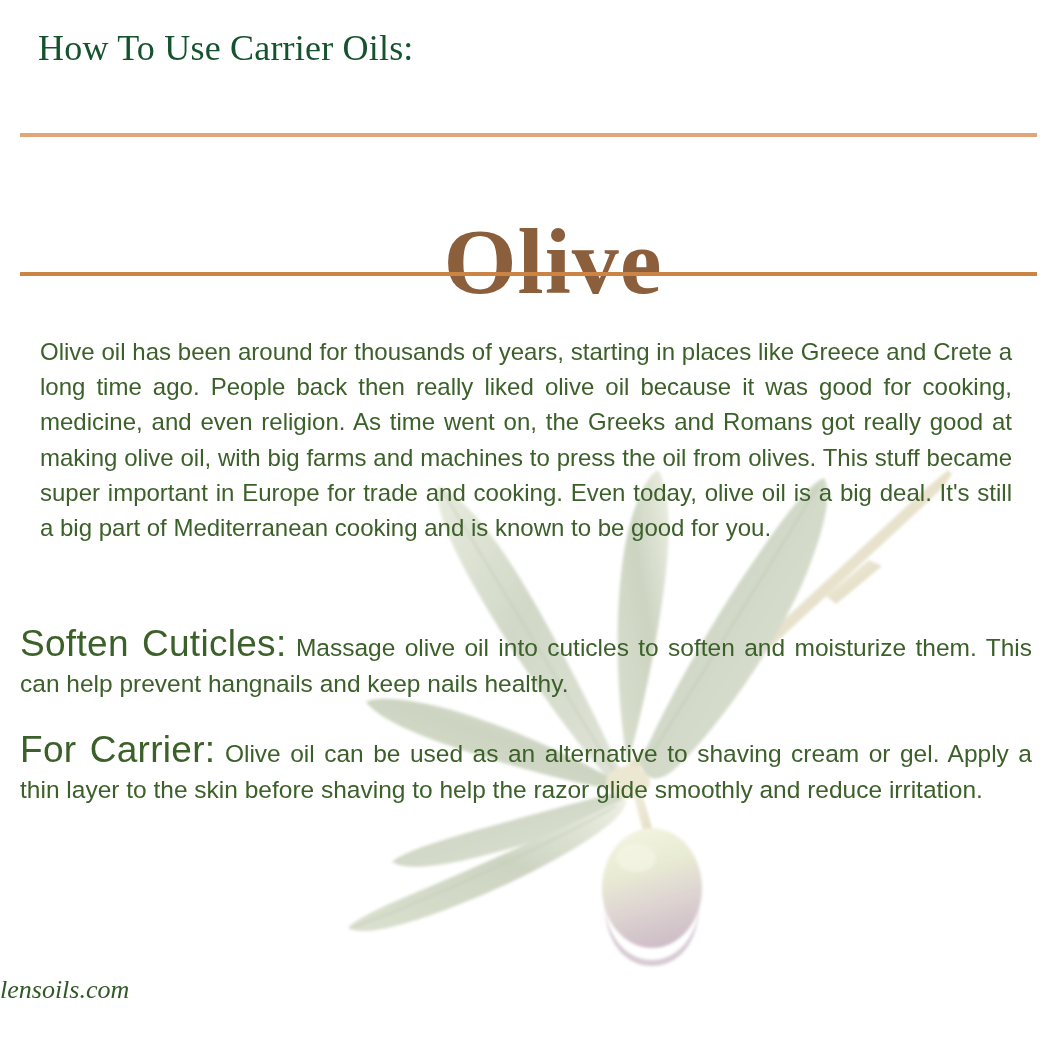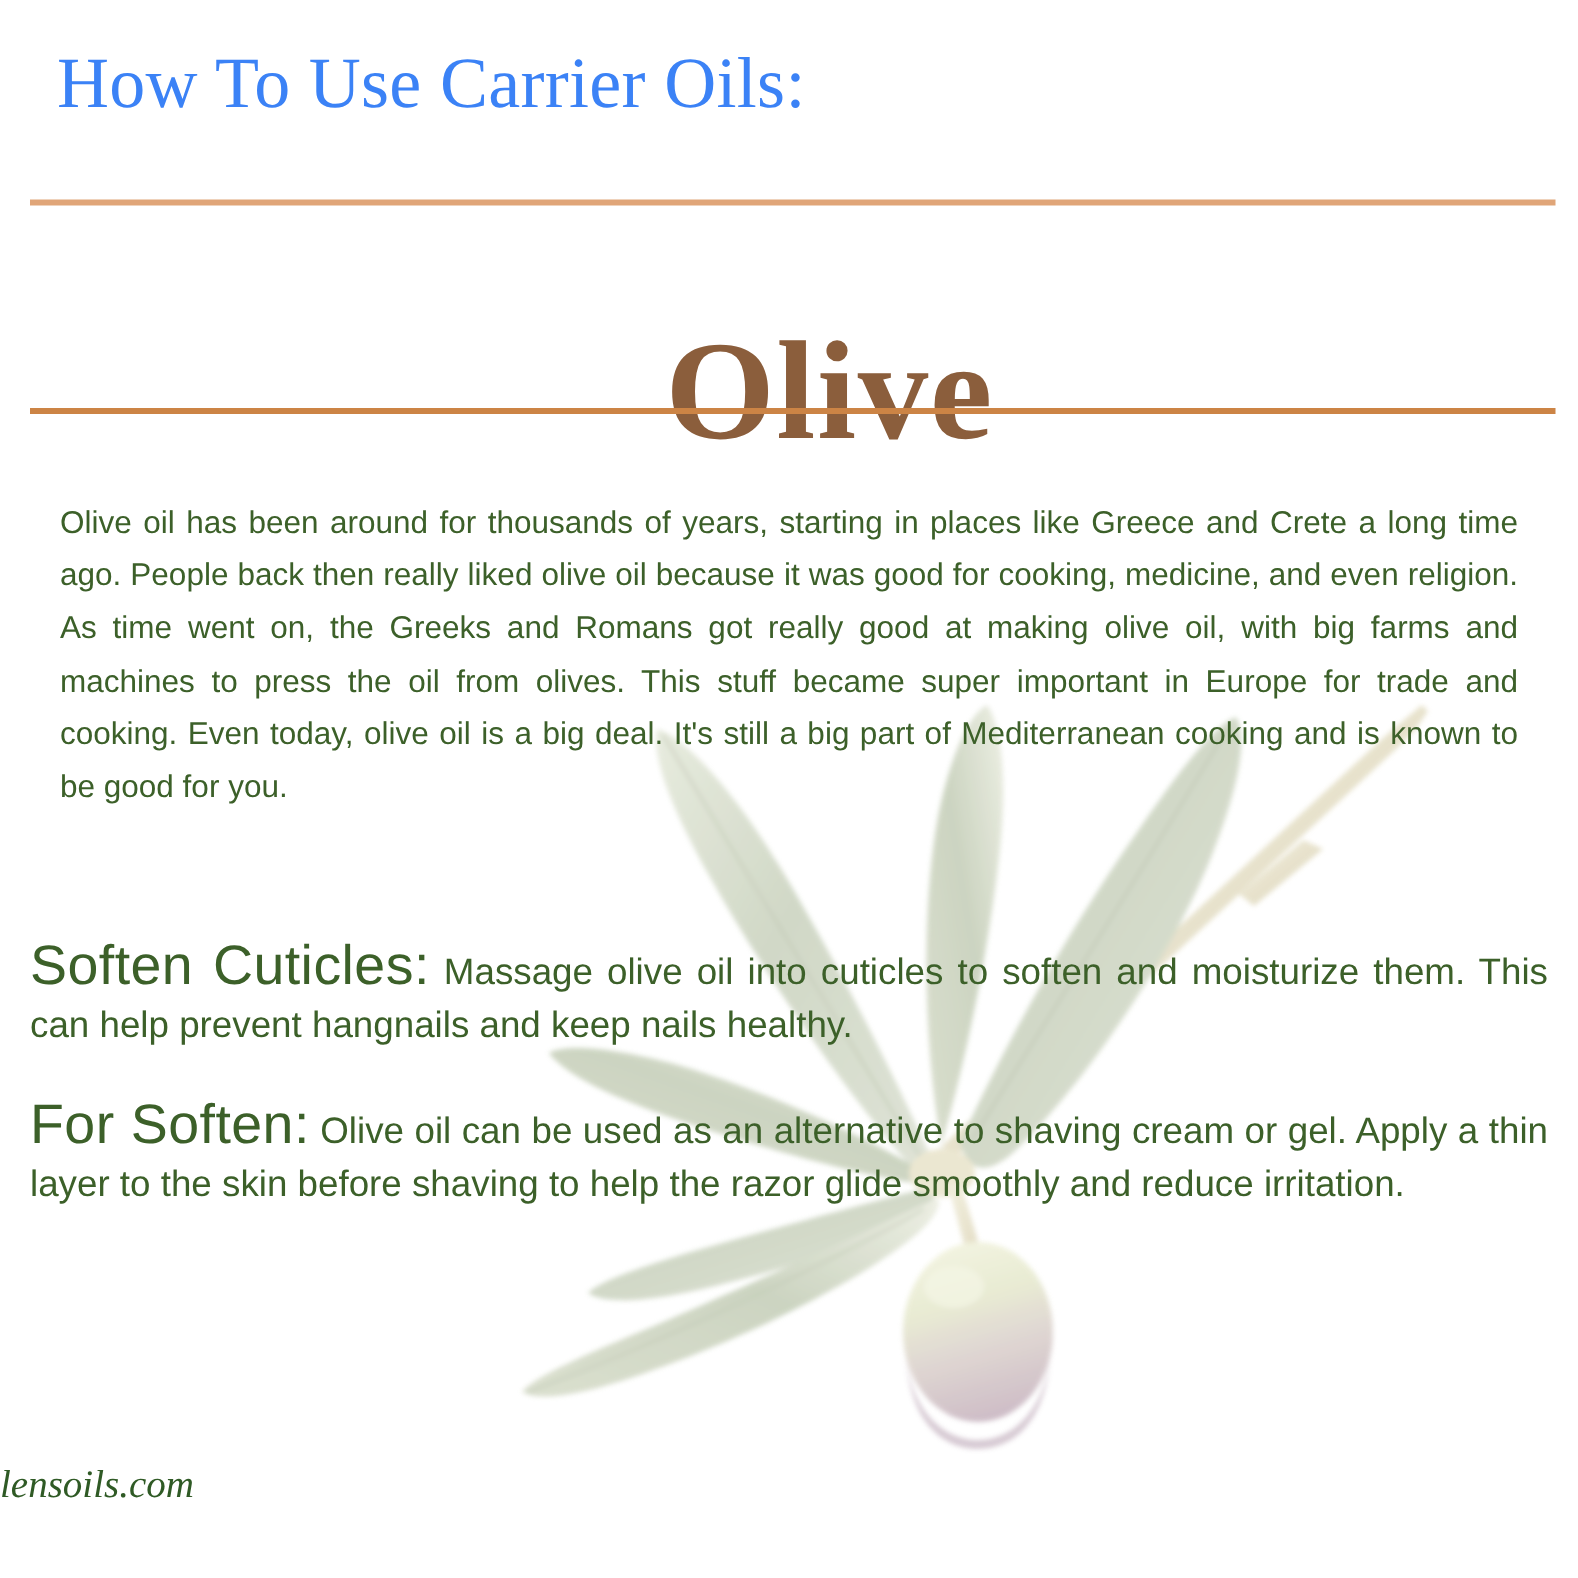--- a/index.html
+++ b/index.html
@@ -37,23 +37,23 @@
     z-index: 2;
     width: 1052px;
     height: 1052px;
   }
 
   .kicker {
     position: absolute;
     left: 38px;
     top: 28px;
     font-family: "Liberation Serif", serif;
-    font-size: 48px;
+    font-size: 36px;
     line-height: 1.15;
-    color: #3b82f6;
+    color: #14532d;
     letter-spacing: 0.2px;
     white-space: nowrap;
   }
 
   .rule {
     position: absolute;
     left: 20px;
     width: 1017px;
     height: 4px;
   }
@@ -72,21 +72,21 @@
     color: #8b5e3c;
     letter-spacing: 1px;
     padding-left: 27px;
   }
 
   .intro {
     position: absolute;
     left: 40px;
     top: 310px;
     width: 972px;
-    font-size: 21px;
+    font-size: 24px;
     line-height: 35.2px;
     color: #3c6029;
     text-align: justify;
     text-justify: inter-word;
   }
 
   .tips {
     position: absolute;
     left: 20px;
     top: 605px;
@@ -211,21 +211,21 @@
 
     <div class="tips">
 
       <p class="tip">
         <span class="tip-title">Soften Cuticles:</span>
         <span class="tip-body">Massage olive oil into cuticles to soften and moisturize them. This can help prevent hangnails and keep nails healthy.</span>
       </p>
 
 
       <p class="tip">
-        <span class="tip-title">For Soften:</span>
+        <span class="tip-title">For Carrier:</span>
         <span class="tip-body">Olive oil can be used as an alternative to shaving cream or gel. Apply a thin layer to the skin before shaving to help the razor glide smoothly and reduce irritation.</span>
       </p>
 
     </div>
 
     <div class="footer">lensoils.com</div>
 
   </div>
 </div>
 

